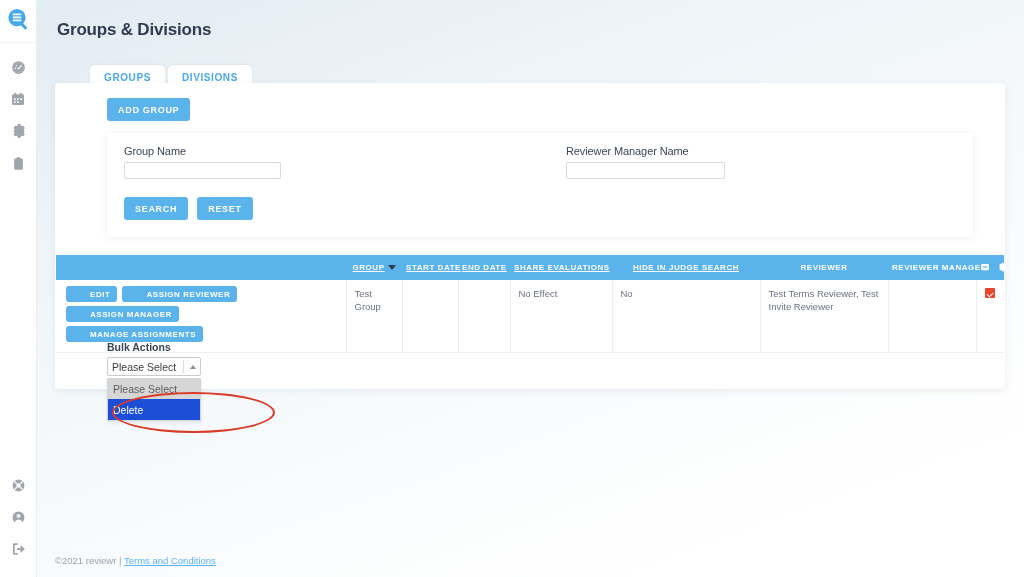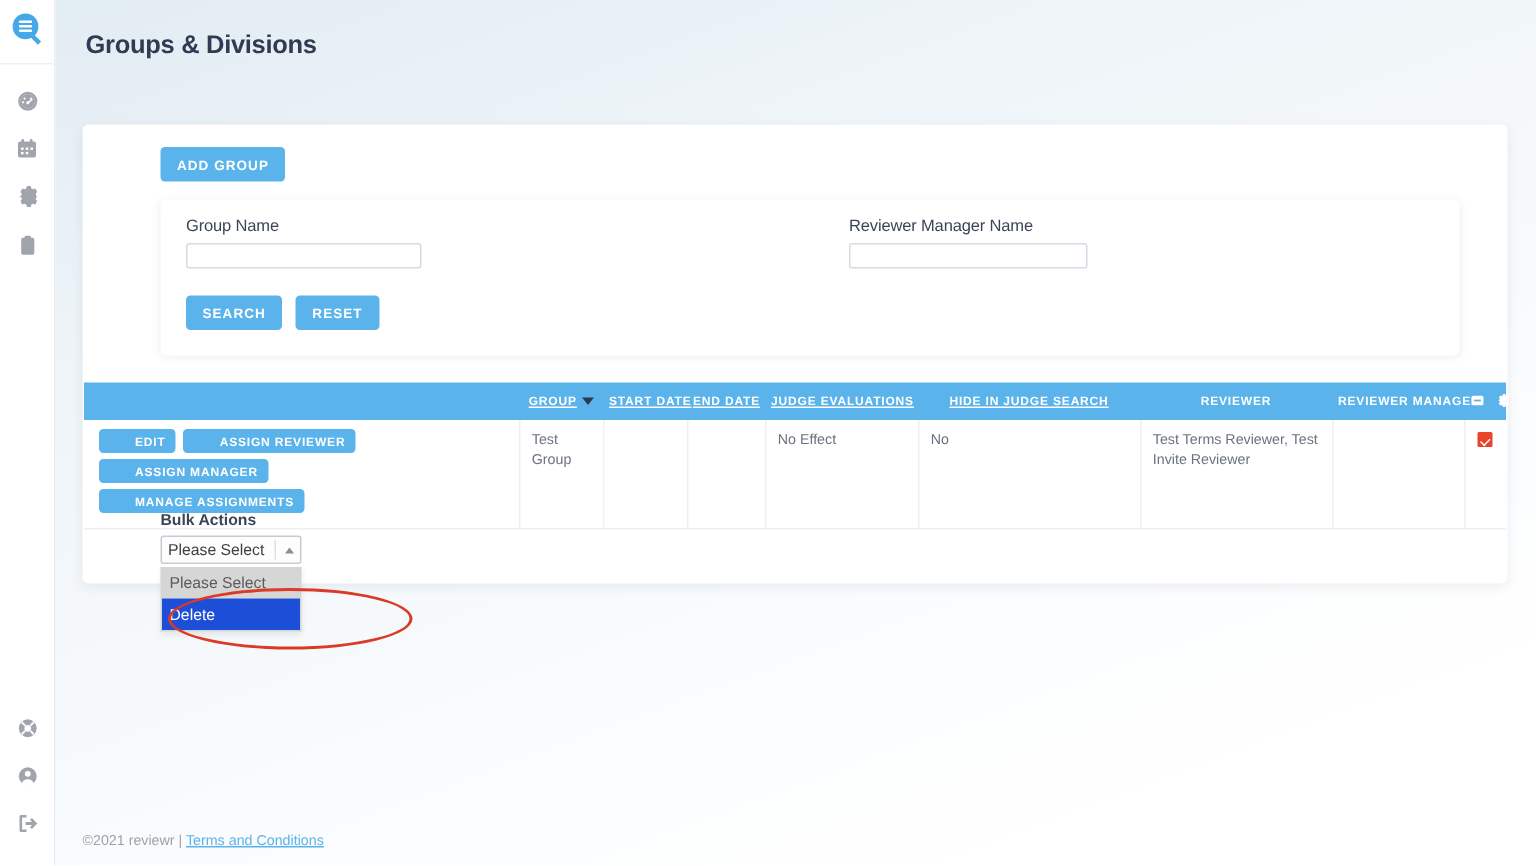--- a/index.html
+++ b/index.html
@@ -325,20 +325,24 @@
         </svg>
       </span>
     </div>
   </div>
 </div>
 
 <div id="page">
 
   <div id="page-title">Groups &amp; Divisions</div>
 
+  <div id="tabs">
+    <div class="tab active">GROUPS</div>
+    <div class="tab">DIVISIONS</div>
+  </div>
 
   <div id="panel">
 
     <button class="btn" id="add-group">ADD GROUP</button>
 
     <div id="search-card">
 
       <div class="field" id="field-group">
         <div class="field-label">Group Name</div>
         <input class="field-input" type="text" value="" style="">
@@ -370,21 +374,21 @@
           <col style="width:28px">
         </colgroup>
         <thead>
           <tr>
             <th class="th-actions"></th>
             <th>
               <span class="sortable">GROUP</span><span style="display:inline-block;margin-left:3px;vertical-align:middle;width:0;height:0;border-left:4px solid transparent;border-right:4px solid transparent;border-top:5px solid #2b3b4d;"></span>
             </th>
             <th><span class="sortable">START DATE</span></th>
             <th><span class="sortable">END DATE</span></th>
-            <th><span class="sortable">JUDGE EVALUATIONS</span></th>
+            <th><span class="sortable">SHARE EVALUATIONS</span></th>
             <th><span class="sortable">HIDE IN JUDGE SEARCH</span></th>
             <th>REVIEWER</th>
             <th>REVIEWER MANAGER</th>
             <th>
               <span class="hdr-icons">
                 <span>
                   <svg width="10" height="10" viewBox="0 0 24 24">
                       <rect x="2.5" y="4.5" width="19" height="15" rx="2.5" fill="#ffffff"></rect>
                       <rect x="6.5" y="10.6" width="11" height="2.8" fill="#5bb3ec"></rect>
                     </svg>

